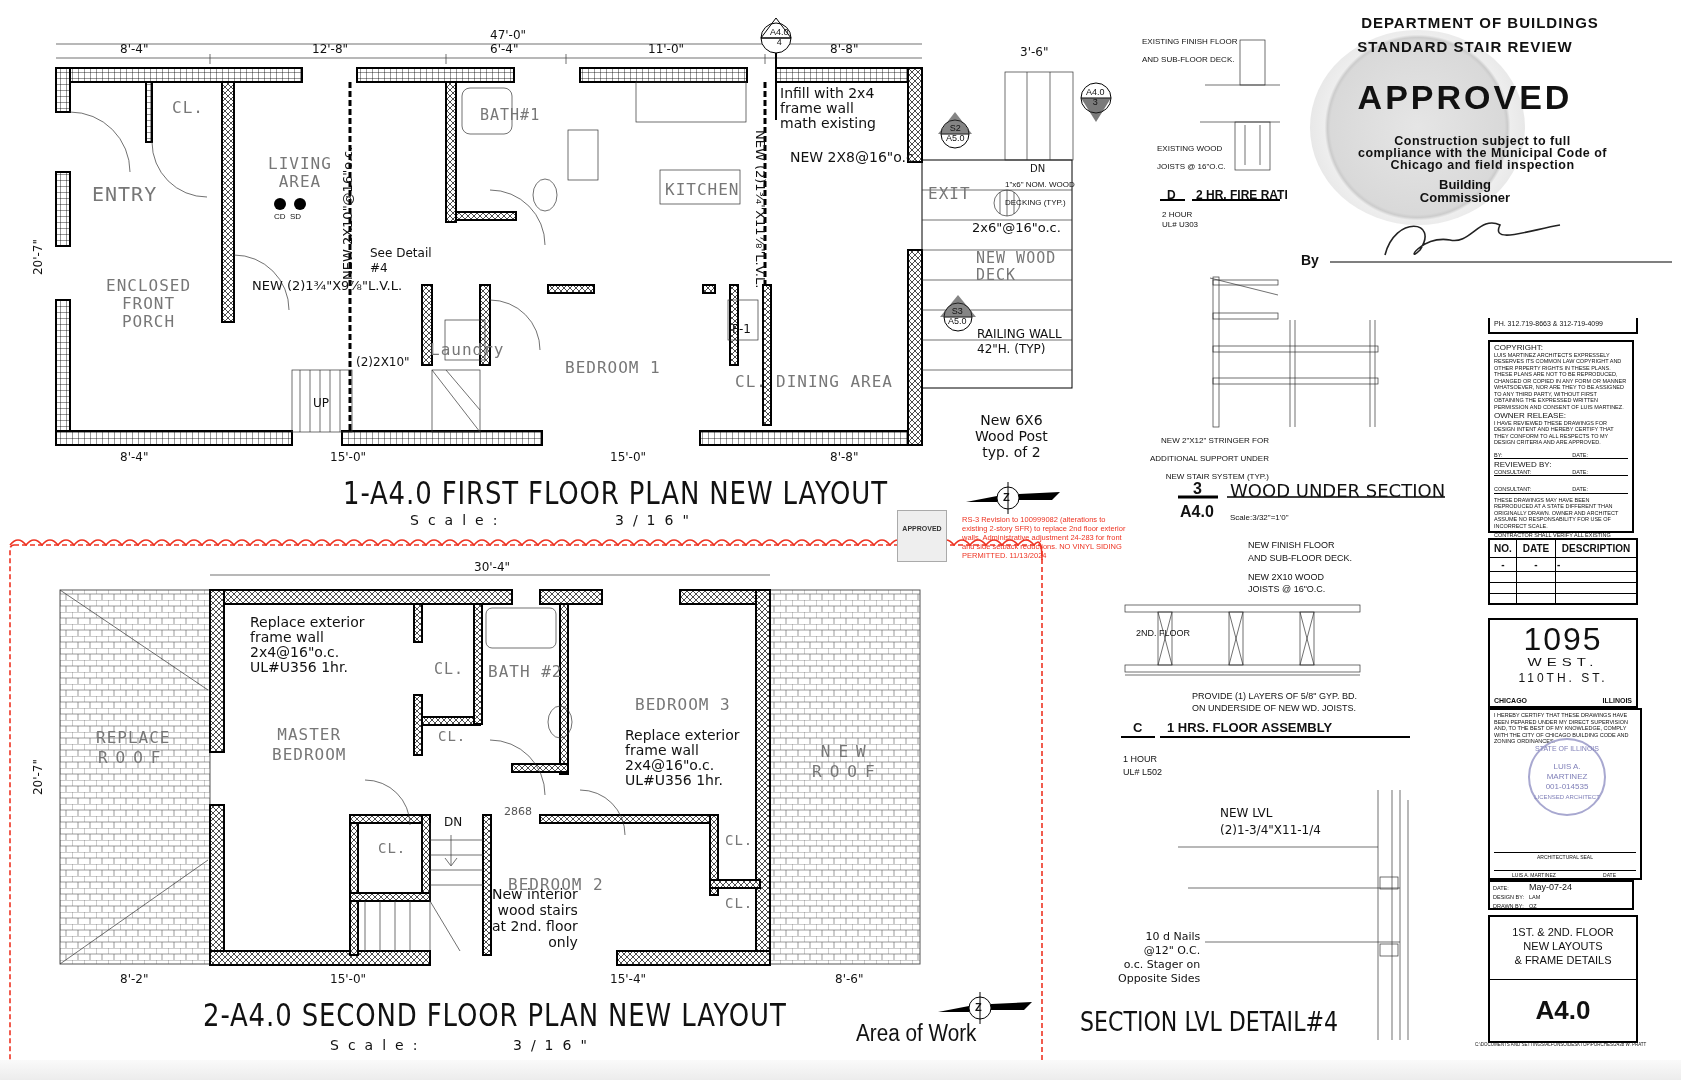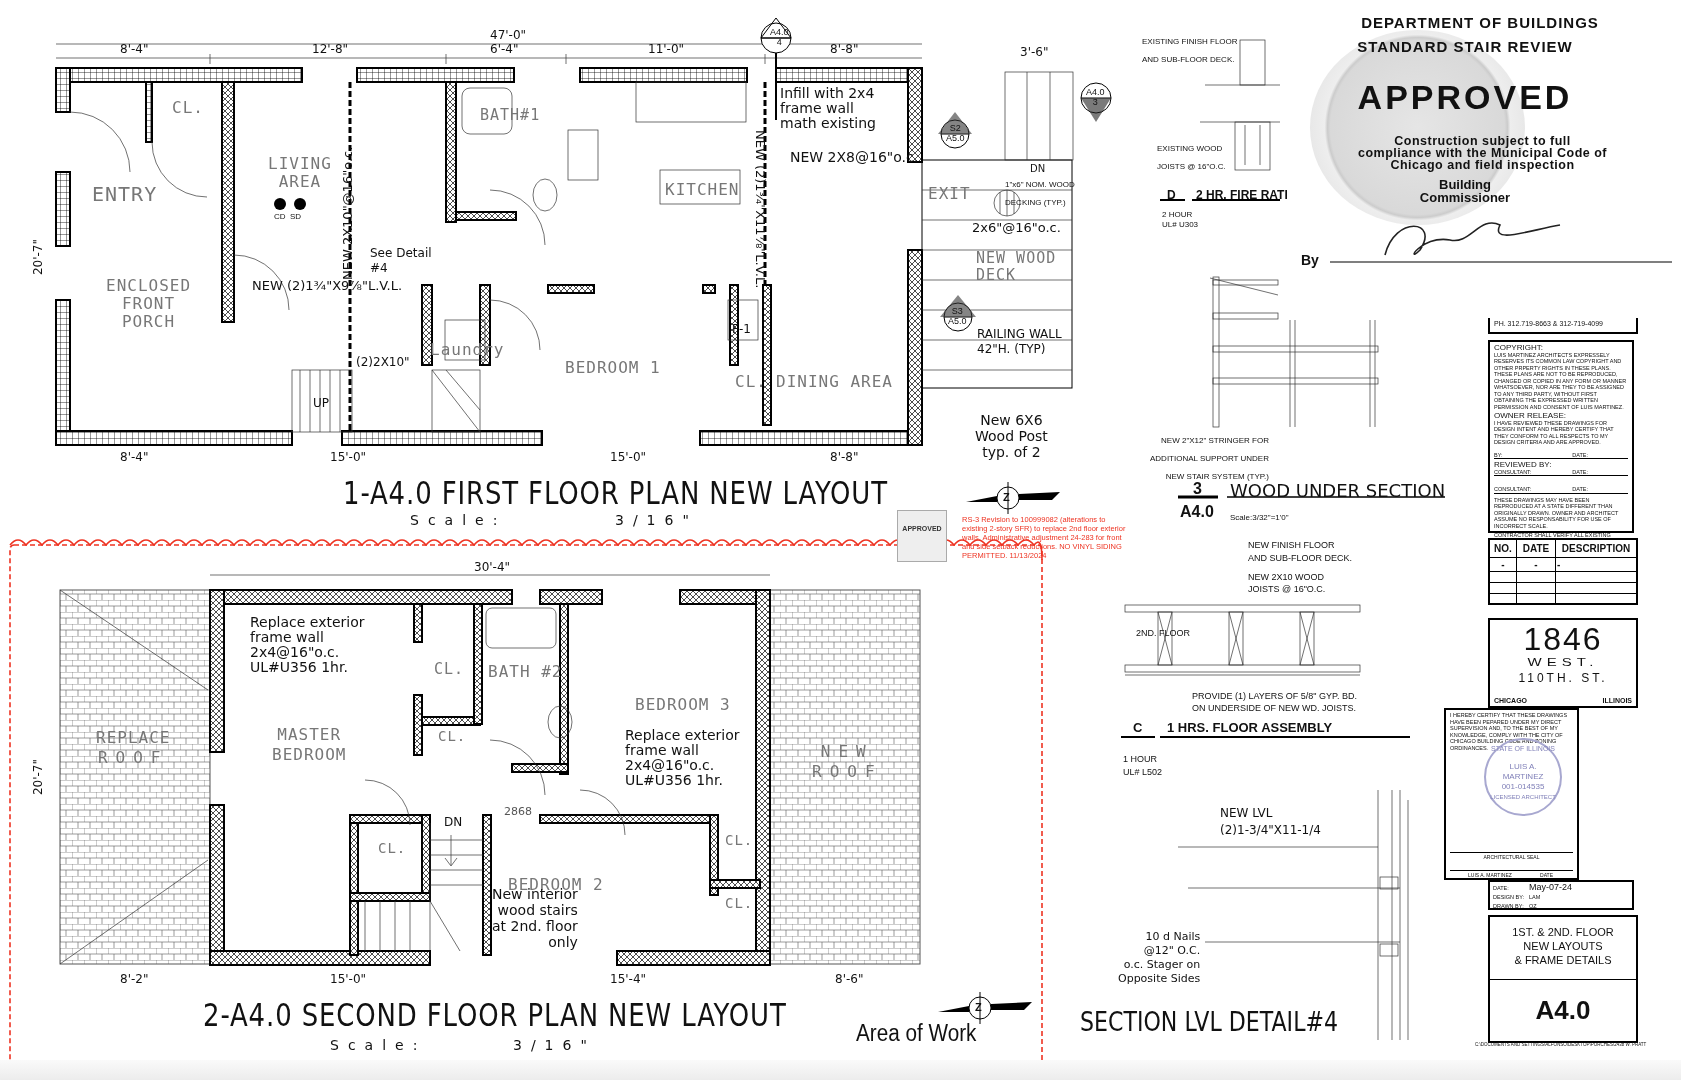--- a/index.html
+++ b/index.html
@@ -501,28 +501,28 @@
         </tr>
     <tr style="height:11px">
           <td style="border:1px solid #000"></td>
           <td style="border:1px solid #000"></td>
           <td style="border:1px solid #000"></td>
         </tr>
   </tbody>
     </table>
 
   <div class="tb" style="left:1488px;top:618px;width:146px;height:86px;text-align:center">
-    <div style="font-size:32px;line-height:30px;margin-top:4px;letter-spacing:2px">1846</div>
+    <div style="font-size:32px;line-height:30px;margin-top:4px;letter-spacing:2px">1095</div>
     <div style="font-size:15px;letter-spacing:5px;transform:scaleY(.7)">WEST.</div>
     <div style="font-size:12px;letter-spacing:3px">110TH. ST.</div>
     <div style="font-size:7px;font-weight:bold;position:absolute;left:4px;bottom:2px">CHICAGO</div>
     <div style="font-size:7px;font-weight:bold;position:absolute;right:4px;bottom:2px">ILLINOIS</div>
   </div>
 
-  <div class="tb" style="left:1444px;top:708px;width:135px;height:172px;font-size:5.5px;line-height:6.5px;padding:2px 4px;box-sizing:border-box">
+  <div class="tb" style="left:1488px;top:708px;width:154px;height:172px;font-size:5.5px;line-height:6.5px;padding:2px 4px;box-sizing:border-box">
     <div>I HEREBY CERTIFY THAT THESE DRAWINGS HAVE BEEN PEPARED UNDER MY DIRECT SUPERVISION AND, TO THE BEST OF MY KNOWLEDGE, COMPLY WITH THE CITY OF CHICAGO BUILDING CODE AND ZONING ORDINANCES.</div>
     <div style="position:absolute;left:38px;top:28px;width:78px;height:78px;border-radius:50%;border:2px solid #a8a8d0;color:#8080b8;text-align:center;font-size:8px;line-height:10px;box-sizing:border-box">
       <div style="margin-top:4px;font-size:7px">STATE OF ILLINOIS</div>
       <div style="margin-top:8px">LUIS A.</div>
       <div>MARTINEZ</div>
       <div>001-014535</div>
       <div style="font-size:6px">LICENSED ARCHITECT</div>
     </div>
     <div style="position:absolute;left:4px;right:4px;top:142px;border-top:1px solid #000;text-align:center;font-size:5px;padding-top:1px">ARCHITECTURAL SEAL</div>
     <div style="position:absolute;left:4px;right:4px;top:160px;border-top:1px solid #000;font-size:5px;padding-top:1px"><span style="margin-left:18px">LUIS A. MARTINEZ</span><span style="float:right;margin-right:20px">DATE</span></div>

